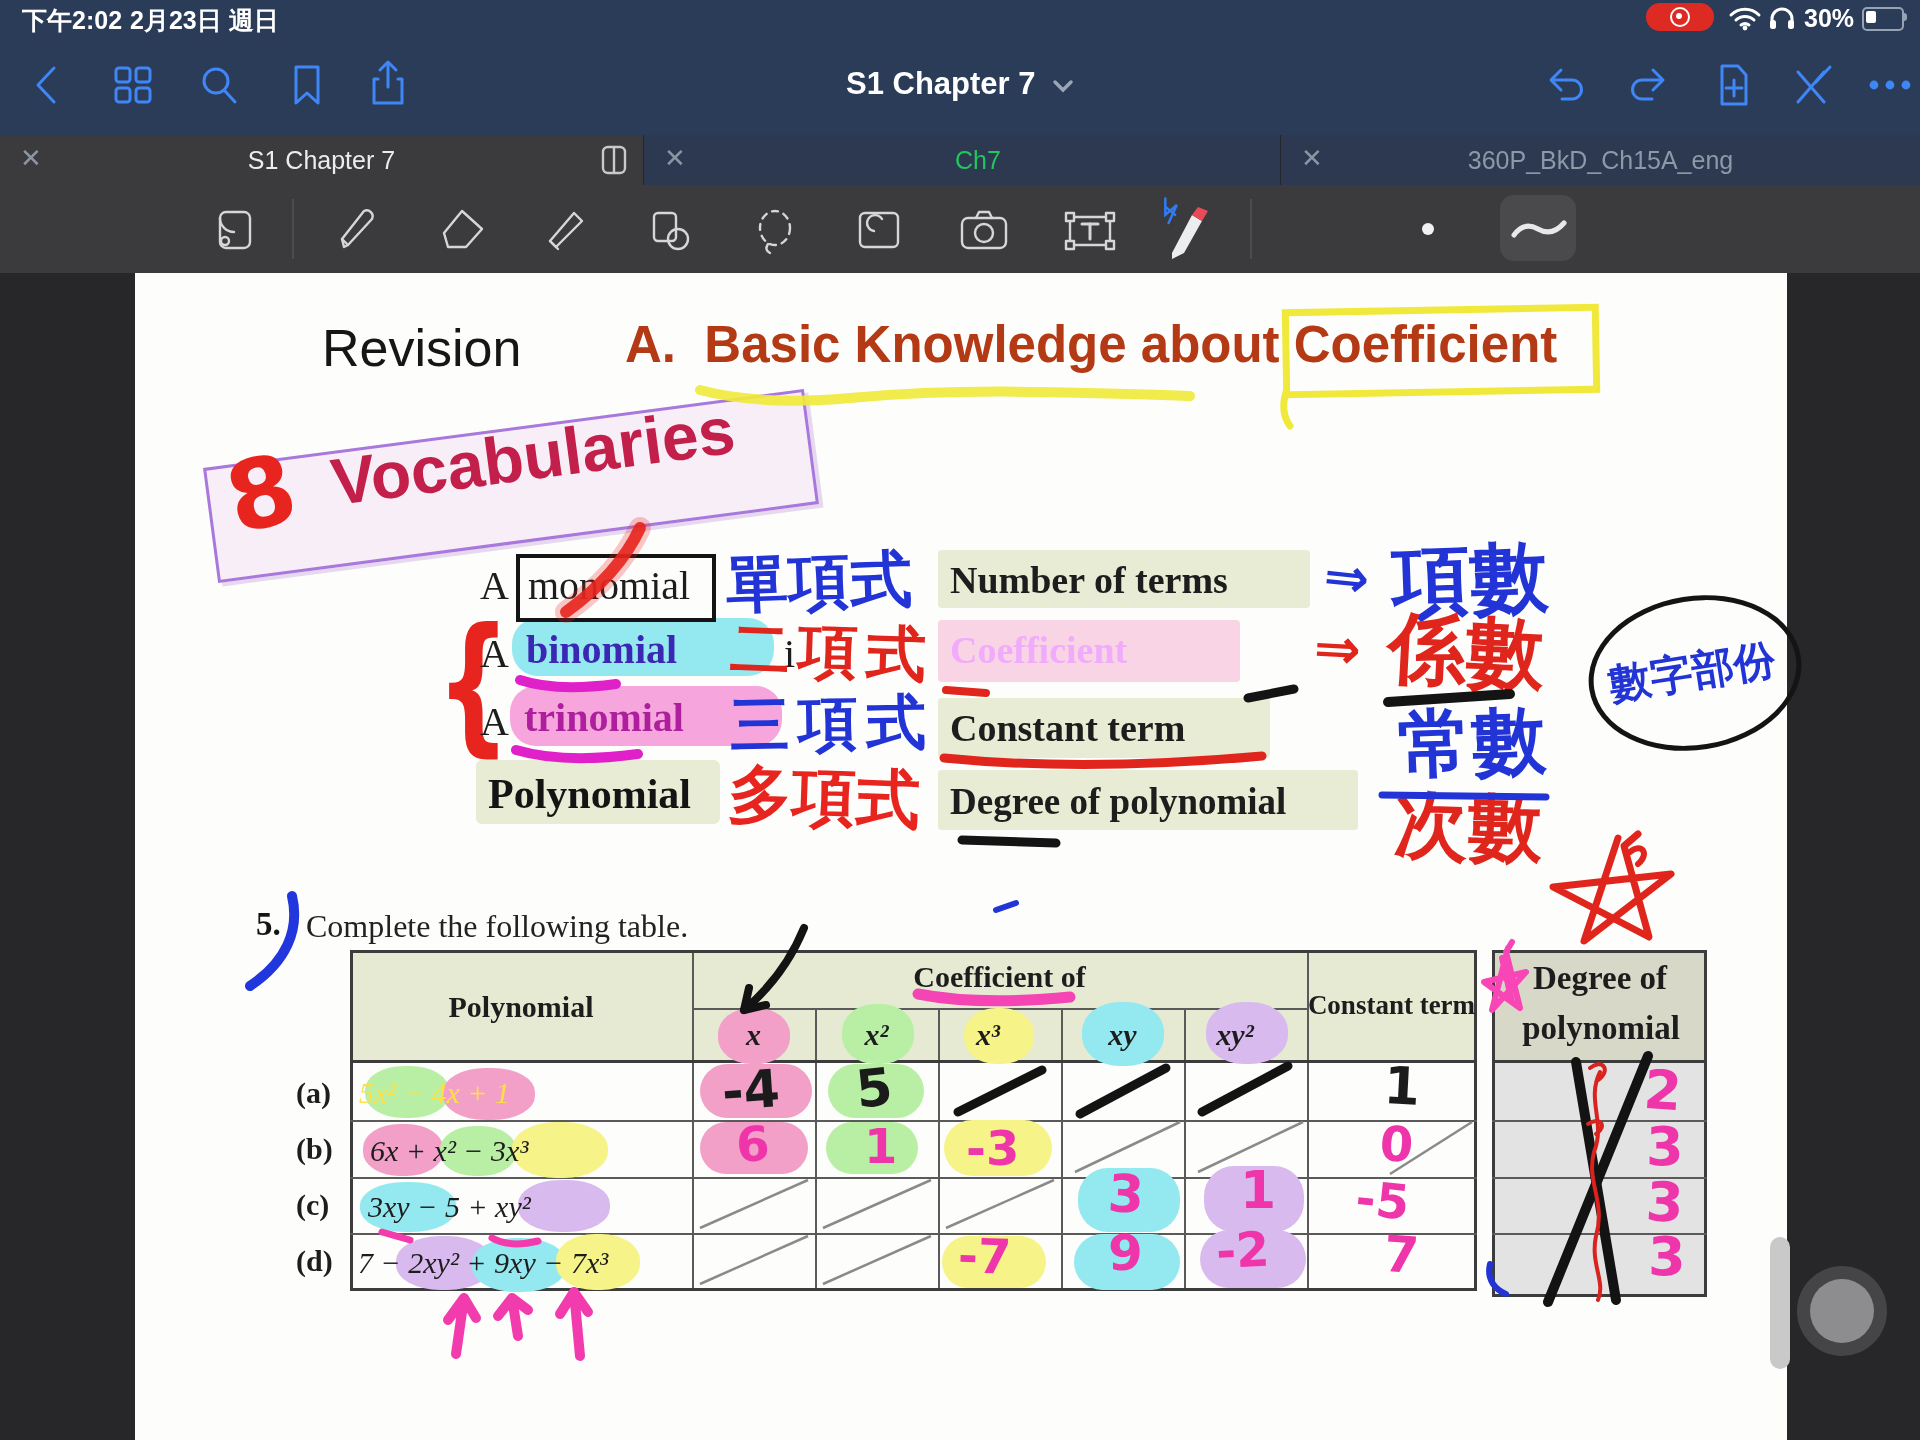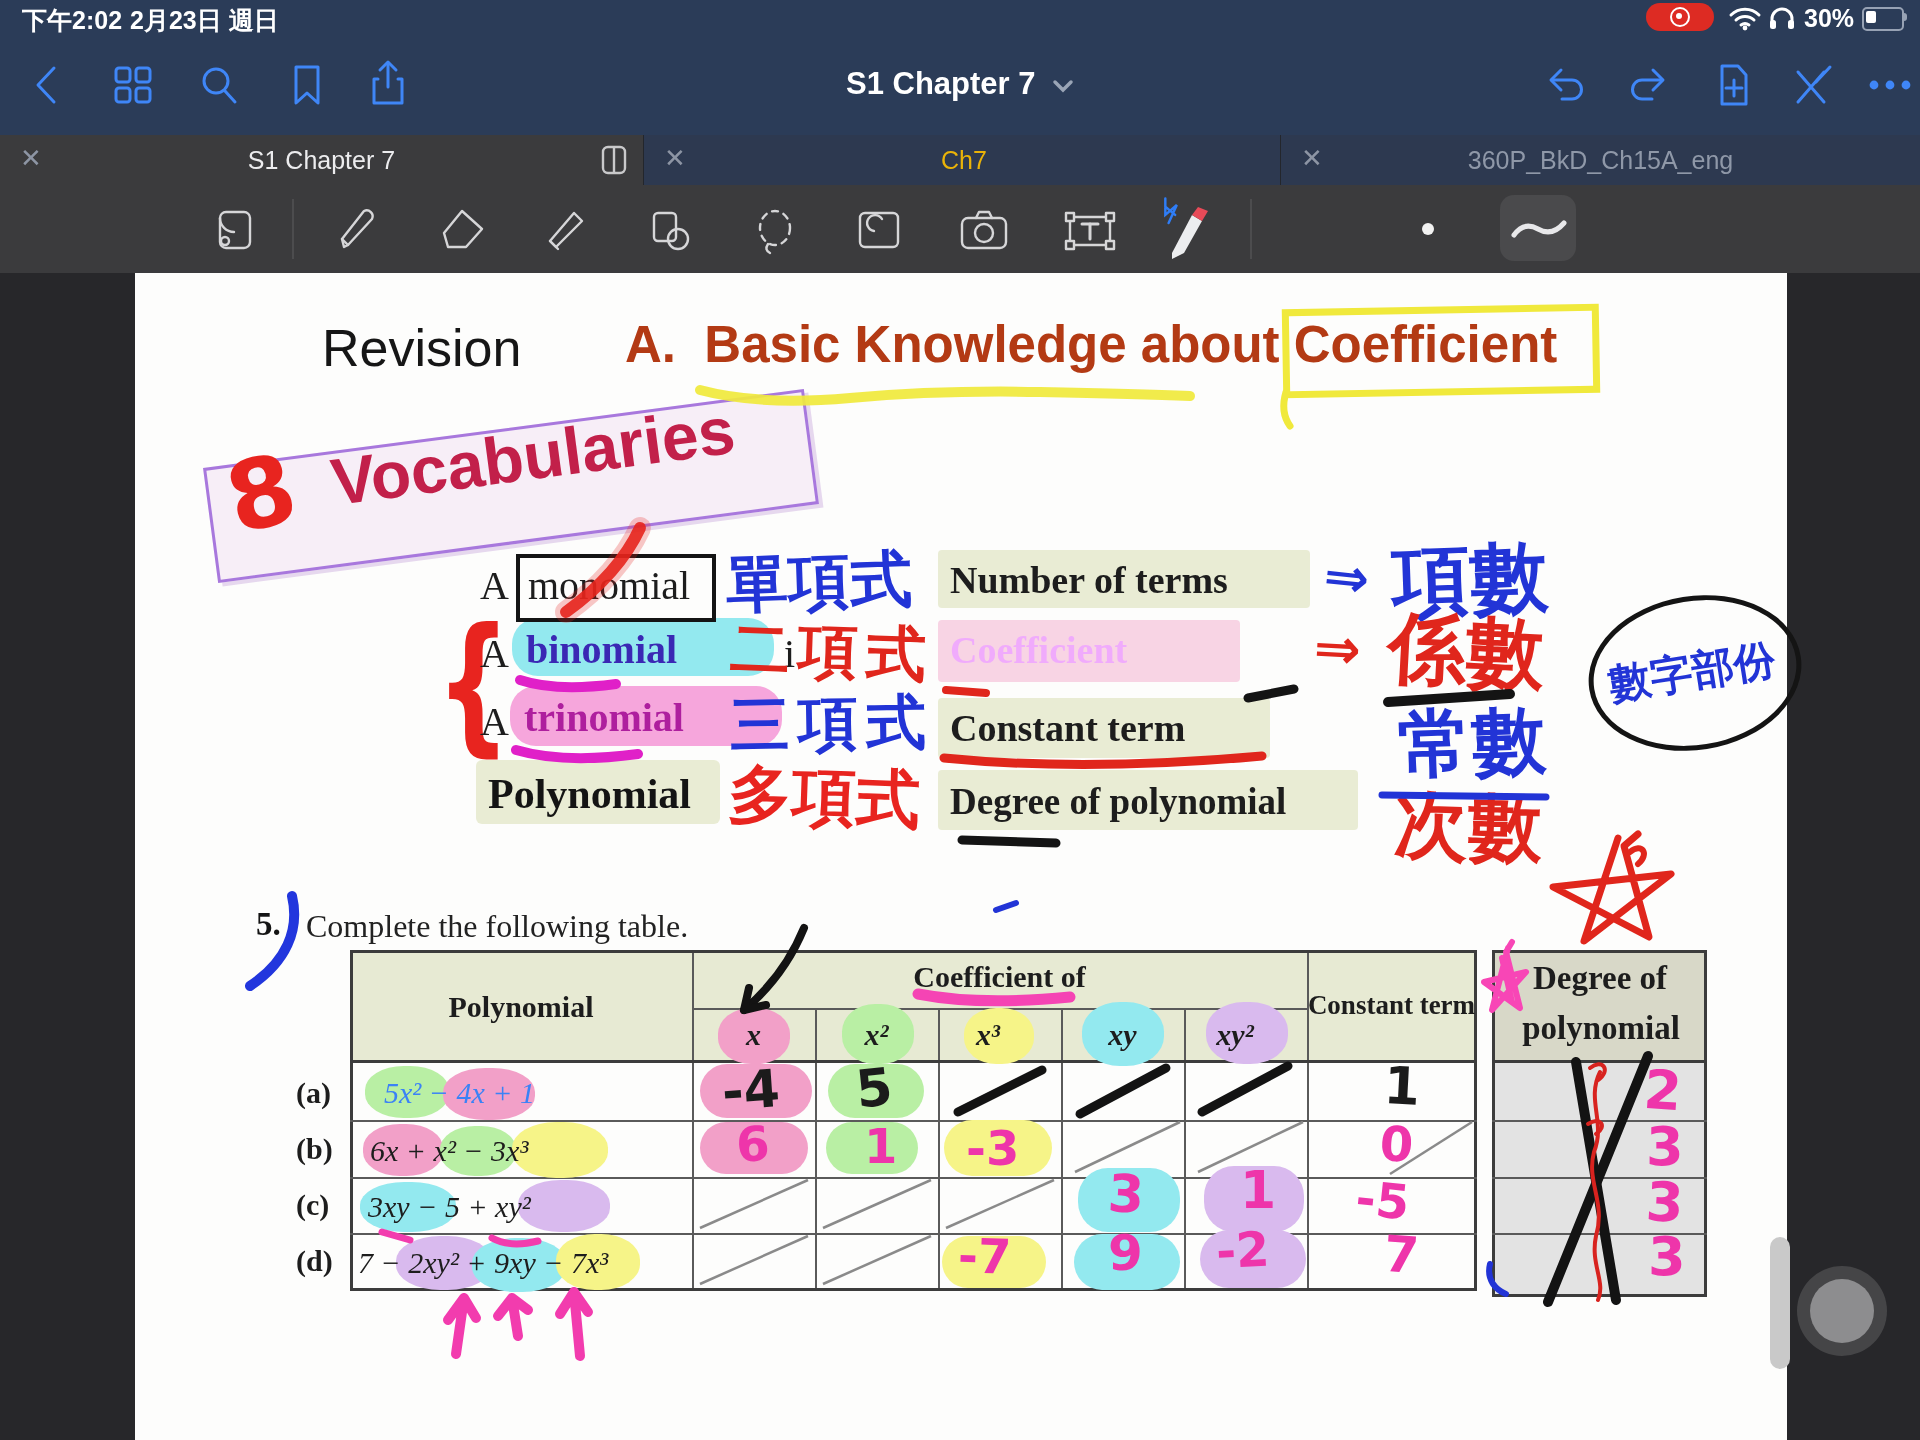--- a/index.html
+++ b/index.html
@@ -122,21 +122,21 @@
     <span class="abs" style="left:0;width:643px;text-align:center;color:#ececee;font-size:25px">S1 Chapter 7</span>
     <svg class="abs" style="left:598px;top:9px" width="32" height="32" viewBox="0 0 32 32">
         <g stroke="#c9c9cb" stroke-width="2.4" fill="none">
           <rect x="5" y="3" width="22" height="26" rx="5"></rect>
           <line x1="16" y1="3" x2="16" y2="29"></line>
         </g>
       </svg>
   </div>
   <div class="tab" style="left:644px;width:636px;background:#2d3950">
     <span class="x abs" style="left:20px;top:8px">✕</span>
-    <span class="abs" style="left:2px;width:636px;text-align:center;color:#eab308;font-size:25px">Ch7</span>
+    <span class="abs" style="left:16px;width:636px;text-align:center;color:#22c55e;font-size:25px">Ch7</span>
   </div>
   <div class="tab" style="left:1281px;width:639px;background:#2d3950">
     <span class="x abs" style="left:20px;top:8px">✕</span>
     <span class="abs" style="left:0;width:639px;text-align:center;color:#8f98a8;font-size:25px">360P_BkD_Ch15A_eng</span>
   </div>
 </div>
 
 <div class="abs" style="left:0;top:185px;width:1920px;height:88px;background:#3b3b3d;z-index:50">
   <svg class="abs" style="left:210px;top:20px" width="50" height="50" viewBox="0 0 50 50">
     <g class="ico">
@@ -321,21 +321,21 @@
 <div class="blob" style="left:443px;top:1068px;width:92px;height:52px;background:#f2a0c8"></div>
 <div class="blob" style="left:363px;top:1124px;width:80px;height:52px;background:#f2a0c8"></div>
 <div class="blob" style="left:440px;top:1126px;width:76px;height:50px;background:#b9efa4"></div>
 <div class="blob" style="left:512px;top:1122px;width:96px;height:56px;background:#f6f488"></div>
 <div class="blob" style="left:360px;top:1182px;width:96px;height:50px;background:#93e9ef"></div>
 <div class="blob" style="left:518px;top:1180px;width:92px;height:52px;background:#d9baee"></div>
 <div class="blob" style="left:396px;top:1236px;width:96px;height:54px;background:#d9baee"></div>
 <div class="blob" style="left:472px;top:1238px;width:94px;height:54px;background:#93e9ef"></div>
 <div class="blob" style="left:556px;top:1234px;width:84px;height:56px;background:#f6f488"></div>
 
-<span class="abs serif cellv" style="left:384px;top:1078px;font-size:30px;font-style:italic;color:#3b82f6">5x² − 4x + 1</span>
+<span class="abs serif cellv" style="left:359px;top:1078px;font-size:30px;font-style:italic;color:#fde047">5x² − 4x + 1</span>
 <span class="abs serif cellv" style="left:370px;top:1136px;font-size:30px;font-style:italic;color:#1d1d1d">6x + x² − 3x³</span>
 <span class="abs serif cellv" style="left:368px;top:1192px;font-size:30px;font-style:italic;color:#1d1d1d">3xy − 5 + xy²</span>
 <span class="abs serif cellv" style="left:358px;top:1248px;font-size:30px;font-style:italic;color:#1d1d1d">7 − 2xy² + 9xy − 7x³</span>
 
 <div class="blob" style="left:700px;top:1064px;width:112px;height:54px;background:#f2a0c8;border-radius:28px"></div>
 <div class="blob" style="left:828px;top:1064px;width:96px;height:54px;background:#b9efa4;border-radius:28px"></div>
 <div class="blob" style="left:700px;top:1122px;width:108px;height:52px;background:#f2a0c8;border-radius:28px"></div>
 <div class="blob" style="left:826px;top:1122px;width:92px;height:52px;background:#b9efa4;border-radius:28px"></div>
 <div class="blob" style="left:944px;top:1120px;width:108px;height:56px;background:#f6f488;border-radius:28px"></div>
 <div class="blob" style="left:1078px;top:1168px;width:102px;height:64px;background:#93e9ef;border-radius:30px"></div>

